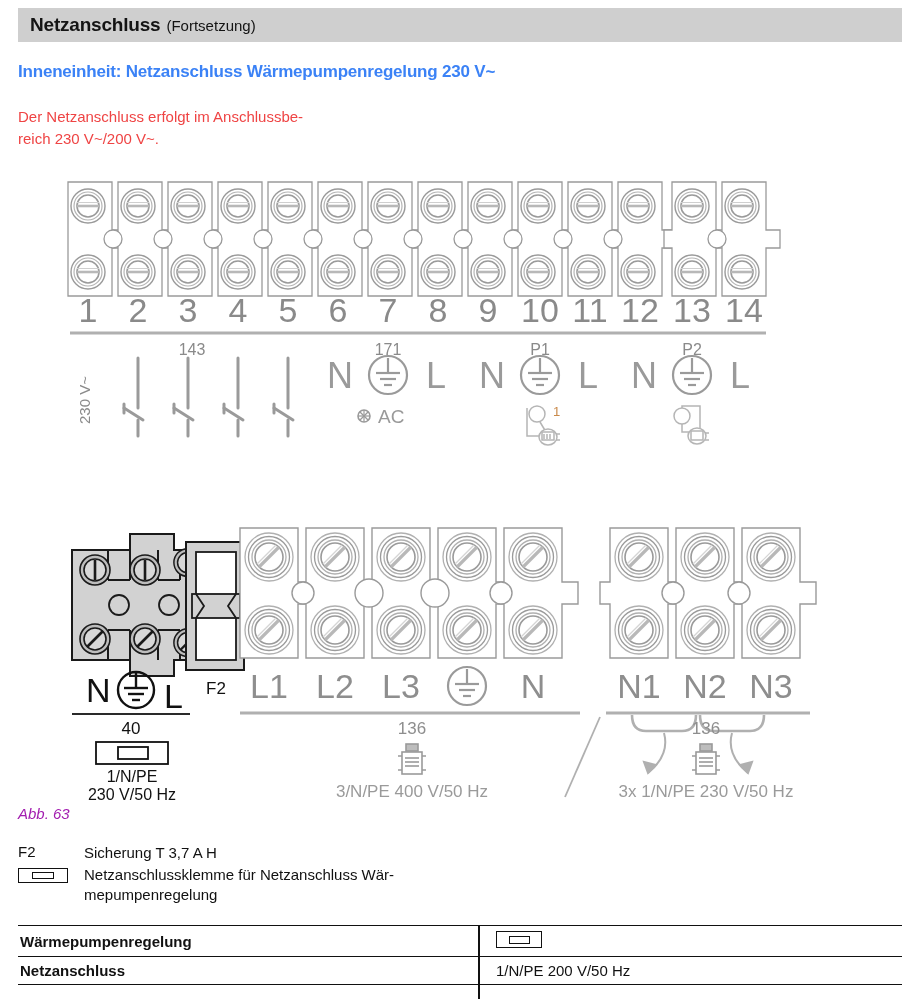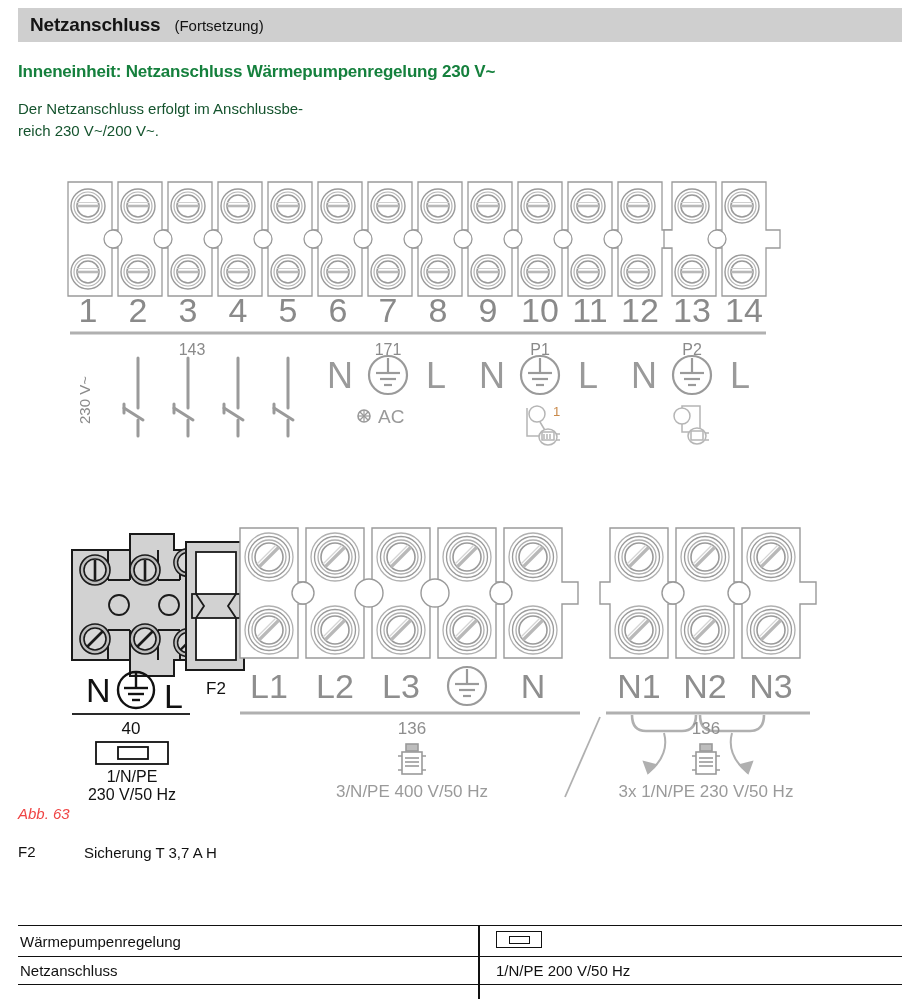--- a/index.html
+++ b/index.html
@@ -31,53 +31,53 @@
   .header-title {
     font-size: 19px;
     font-weight: bold;
     letter-spacing: -0.2px;
     color: #141414;
   }
   .header-sub {
     font-size: 15px;
     font-weight: normal;
     color: #141414;
-    margin-left: 14px;
+    margin-left: 6px;
   }
 
   
   .section-heading {
     position: absolute;
     left: 18px; top: 62px;
     font-size: 17px;
     font-weight: bold;
-    color: #15803d;
+    color: #3b82f6;
     letter-spacing: -0.2px;
   }
   .intro-para {
     position: absolute;
-    left: 18px; top: 98px;
+    left: 18px; top: 106px;
     font-size: 15px;
     line-height: 22px;
-    color: #14532d;
+    color: #ef4444;
     width: 420px;
   }
 
   
   .diagram { position: absolute; }
 
   svg { display: block; overflow: visible; }
 
   
   .fig-caption {
     position: absolute;
     left: 18px; top: 805px;
     font-size: 15px;
     font-style: italic;
-    color: #ef4444;
+    color: #a21caf;
   }
   .legend {
     position: absolute;
     left: 18px; top: 843px;
     width: 560px;
     font-size: 15px;
     color: #111;
   }
   .legend-row { display: flex; align-items: flex-start; margin-bottom: 2px; }
   .legend-key {
@@ -112,21 +112,21 @@
     border-collapse: collapse;
     font-size: 15px;
     color: #111;
   }
   .spec-table td {
     border-bottom: 1.6px solid #111;
     padding: 5px 6px 5px 2px;
     vertical-align: middle;
   }
   .spec-table tr:first-child td { border-top: 1.6px solid #111; }
-  .spec-table .col-label { width: 460px; font-weight: normal; }
+  .spec-table .col-label { width: 460px; font-weight: bold; }
   .spec-table .col-value { padding-left: 10px; }
   .tbl-glyph {
     display: inline-block;
     width: 46px; height: 17px;
     border: 1.8px solid #111;
     box-sizing: border-box;
     position: relative;
   }
   .tbl-glyph::after {
     content: "";
@@ -544,20 +544,27 @@
     </svg>
   </div>
 
   <div class="fig-caption">Abb. 63</div>
 
   <div class="legend">
     <div class="legend-row">
       <div class="legend-key">F2</div>
       <div class="legend-text">Sicherung T 3,7 A H</div>
     </div>
+    <div class="legend-row">
+      <div class="legend-key">
+        <span class="term-glyph"></span>
+      </div>
+      <div class="legend-text" style="white-space:pre-line;">Netzanschlussklemme für Netzanschluss Wär-
+mepumpenregelung</div>
+    </div>
   </div>
 
   <table class="spec-table">
     <tbody>
       <tr>
         <td class="col-label">Wärmepumpenregelung</td>
         <td class="col-value">
           <span class="tbl-glyph"></span>
         </td>
       </tr>

